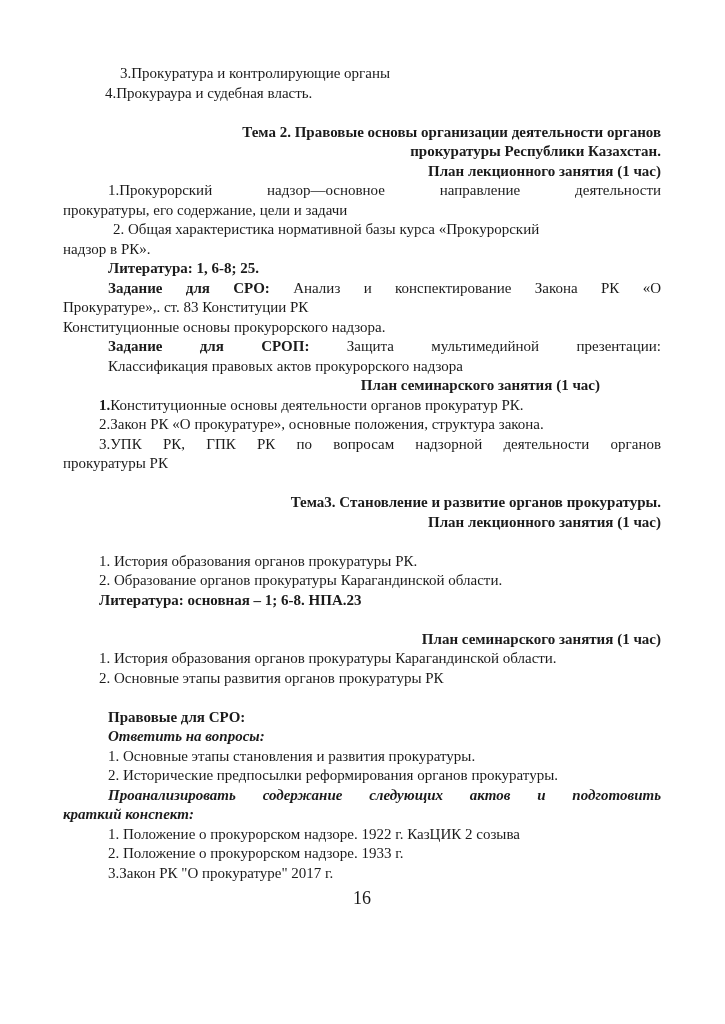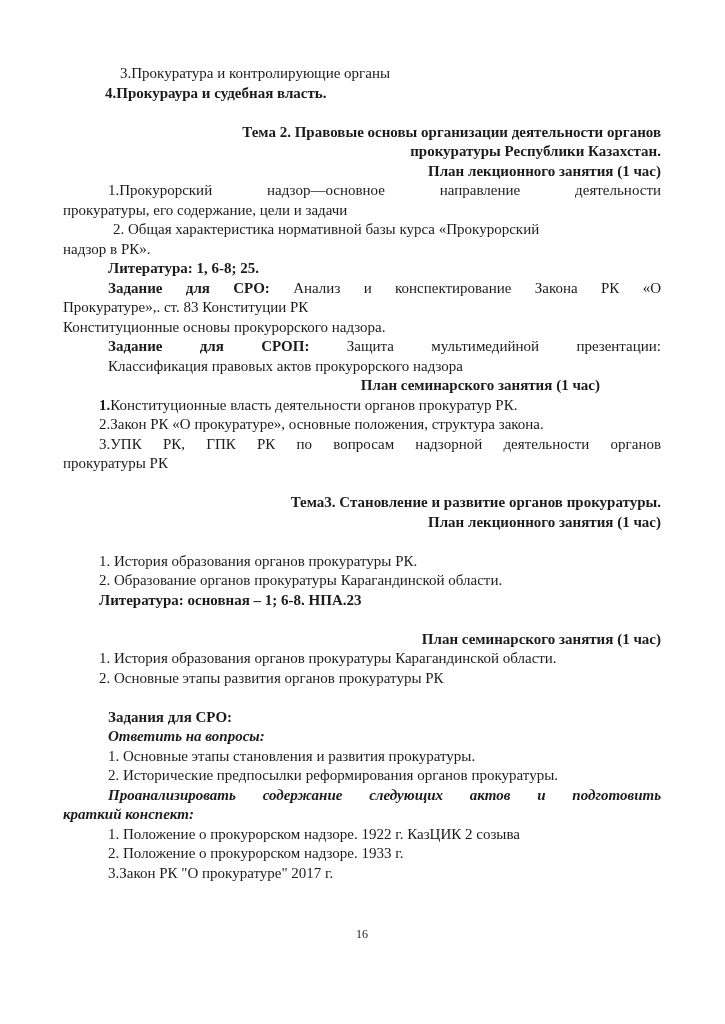--- a/index.html
+++ b/index.html
@@ -41,31 +41,30 @@
     text-align-last: justify;
   }
   .rsh {
     text-align: right;
     padding-right: 61px;
     font-weight: bold;
   }
   .ind57 { padding-left: 57px; }
   .ind50 { padding-left: 50px; }
   .ind45 { padding-left: 45px; }
-  .ind42 { padding-left: 42px; font-weight: bold; }
+  .ind42 { padding-left: 42px; }
   .ind36 { padding-left: 36px; }
   .pagenum {
     position: absolute;
     left: 63px;
     top: 890px;
     width: 598px;
     text-align: center;
-    font-size: 12px;
+    font-size: 18px;
     line-height: 16px;
-    margin-top: 36px;
   }
 </style>
 </head>
 <body>
 
 <div class="page">
   <div class="content">
 
     <div class="ln ind57">3.Прокуратура и контролирующие органы</div>
     <div class="ln ind42">4.Прокураура и судебная власть.</div>
@@ -91,21 +90,21 @@
     <div class="ln">Конституционные основы прокурорского надзора.</div>
     <div class="ln ind45 jst">
       <span class="b">Задание для СРОП:</span>
       <span>Защита мультимедийной презентации:</span>
     </div>
 
     <div class="ln ind45">Классификация правовых актов прокурорского надзора</div>
 
     <div class="ln rsh">План семинарского занятия (1 час)</div>
 
-    <div class="ln ind36"><span class="b">1.</span><span>Конституционные власть деятельности органов прокуратур РК.</span></div>
+    <div class="ln ind36"><span class="b">1.</span><span>Конституционные основы деятельности органов прокуратур РК.</span></div>
     <div class="ln ind36">2.Закон РК «О прокуратуре», основные положения, структура закона.</div>
     <div class="ln ind36 jst">3.УПК РК, ГПК РК по вопросам надзорной деятельности органов</div>
     <div class="ln">прокуратуры РК</div>
 
     <div class="ln blank"></div>
 
     <div class="ln ctr">Тема3. Становление и развитие органов прокуратуры.</div>
     <div class="ln ctr">План лекционного занятия (1 час)</div>
     <div class="ln blank"></div>
 
@@ -114,21 +113,21 @@
     <div class="ln ind36 b">Литература: основная – 1; 6-8. НПА.23</div>
 
     <div class="ln blank"></div>
 
     <div class="ln ctr">План семинарского занятия (1 час)</div>
     <div class="ln ind36">1. История образования органов прокуратуры Карагандинской области.</div>
     <div class="ln ind36">2. Основные этапы развития органов прокуратуры РК</div>
 
     <div class="ln blank"></div>
 
-    <div class="ln ind45 b">Задания для СРО:</div>
+    <div class="ln ind45 b">Правовые для СРО:</div>
     <div class="ln ind45 bi">Ответить на вопросы:</div>
     <div class="ln ind45">1. Основные этапы становления и развития прокуратуры.</div>
     <div class="ln ind45">2. Исторические предпосылки реформирования органов прокуратуры.</div>
     <div class="ln ind45 jst bi">Проанализировать содержание следующих актов и подготовить</div>
     <div class="ln bi">краткий конспект:</div>
     <div class="ln ind45">1. Положение о прокурорском надзоре. 1922 г. КазЦИК 2 созыва</div>
     <div class="ln ind45">2. Положение о прокурорском надзоре. 1933 г.</div>
     <div class="ln ind45">3.Закон РК "О прокуратуре" 2017 г.</div>
 
   </div>

